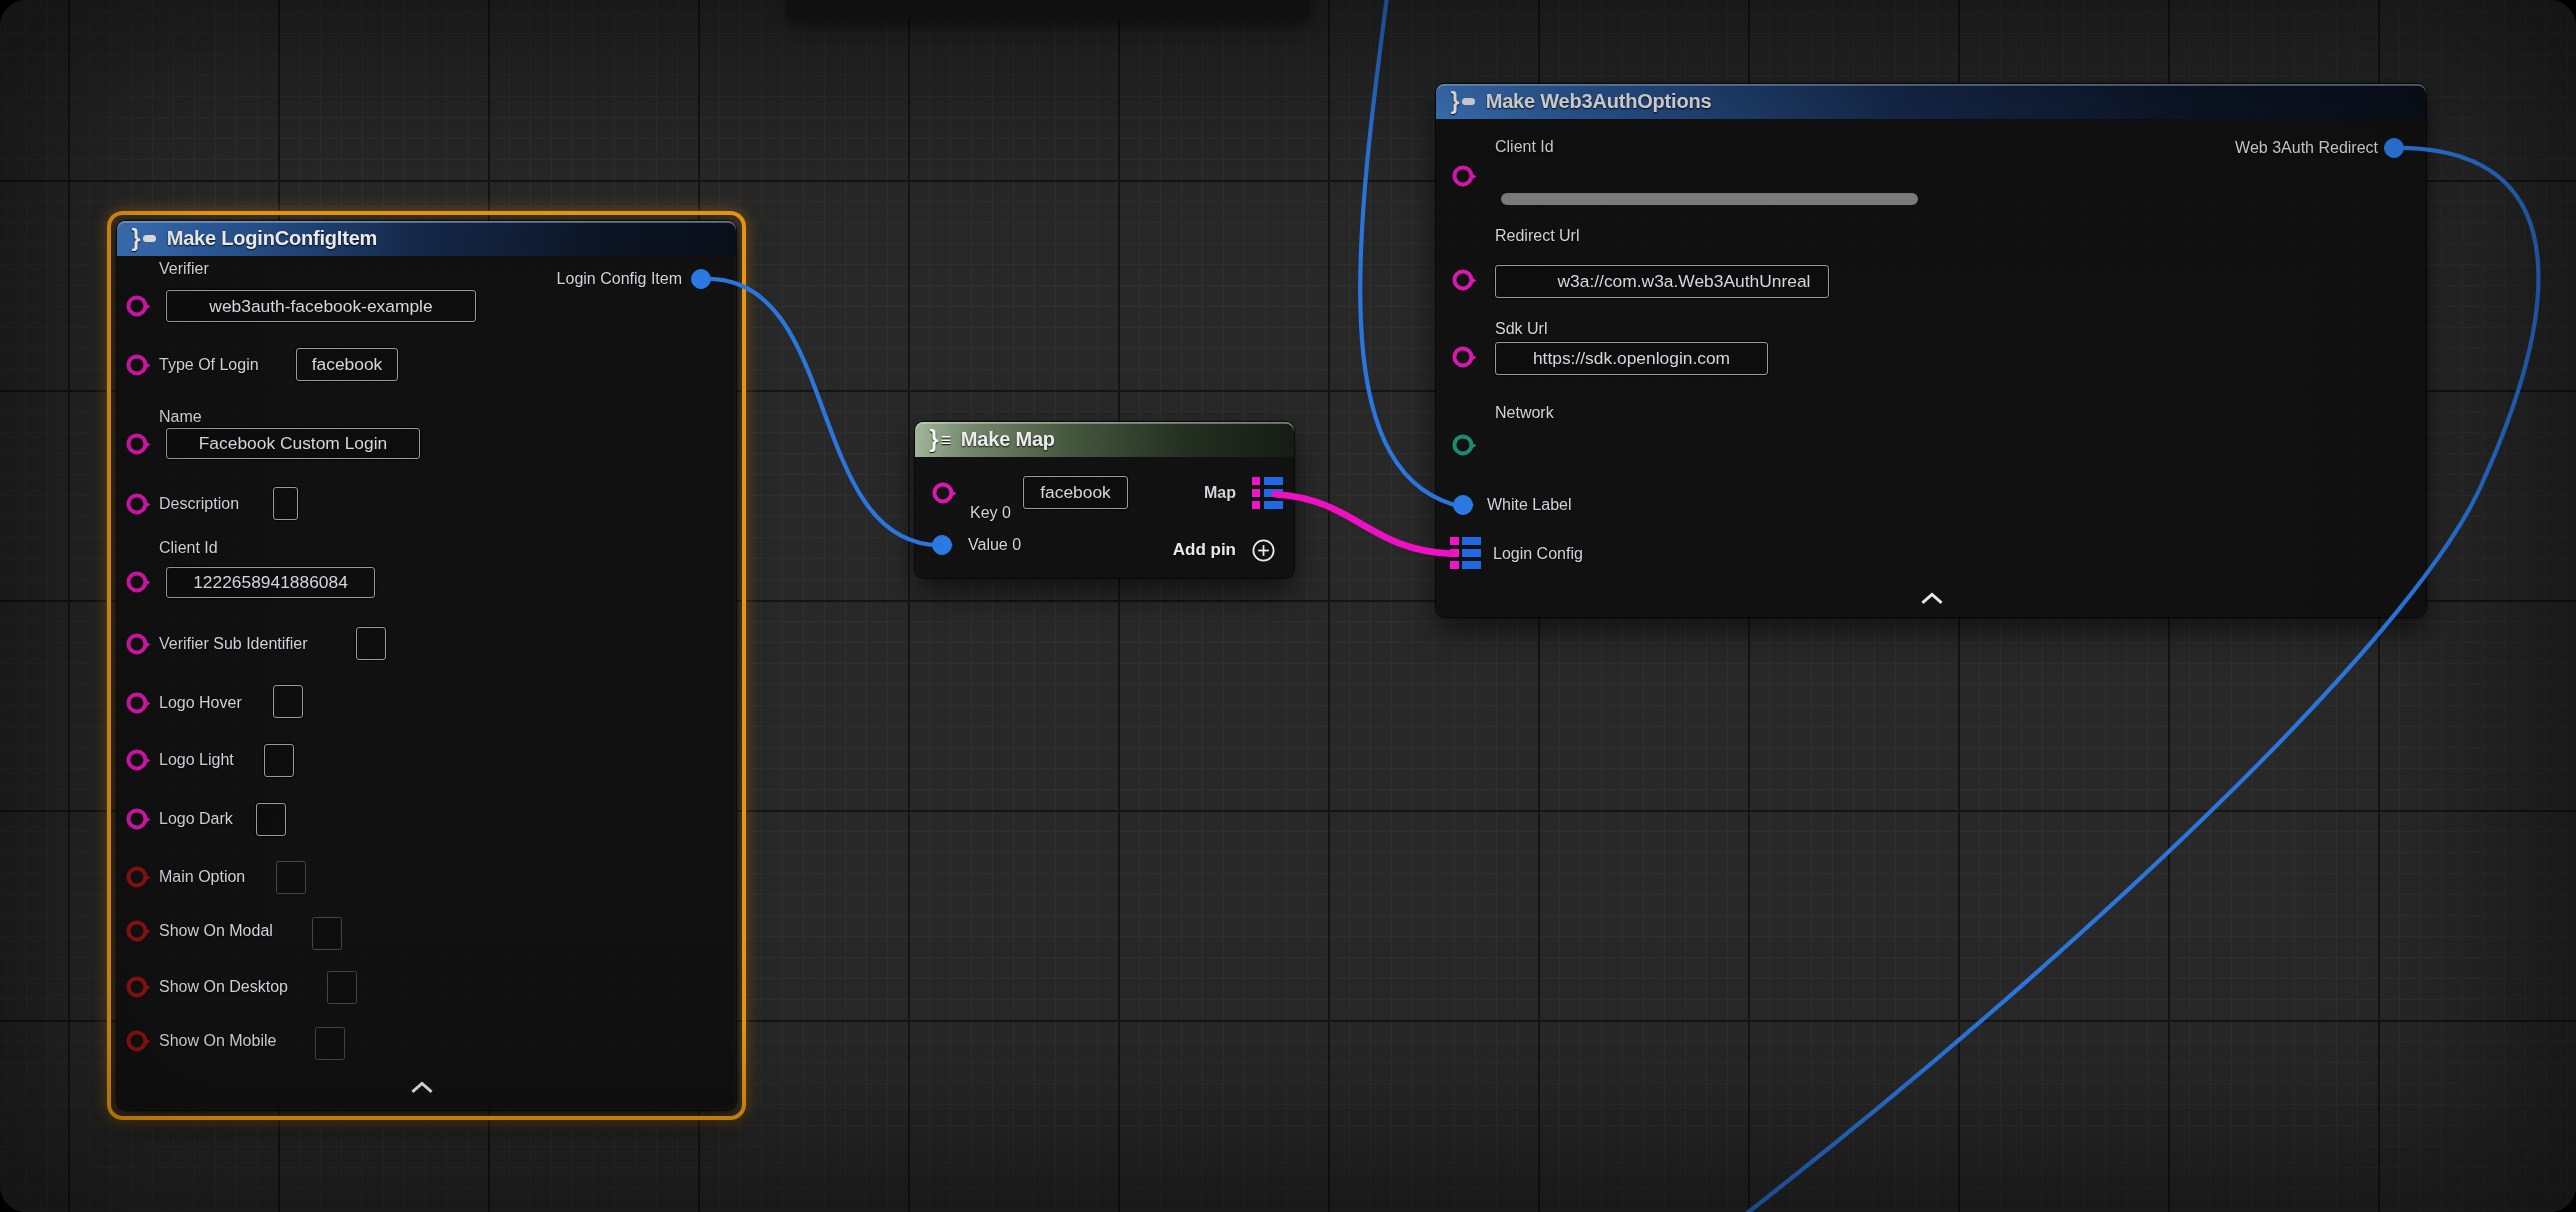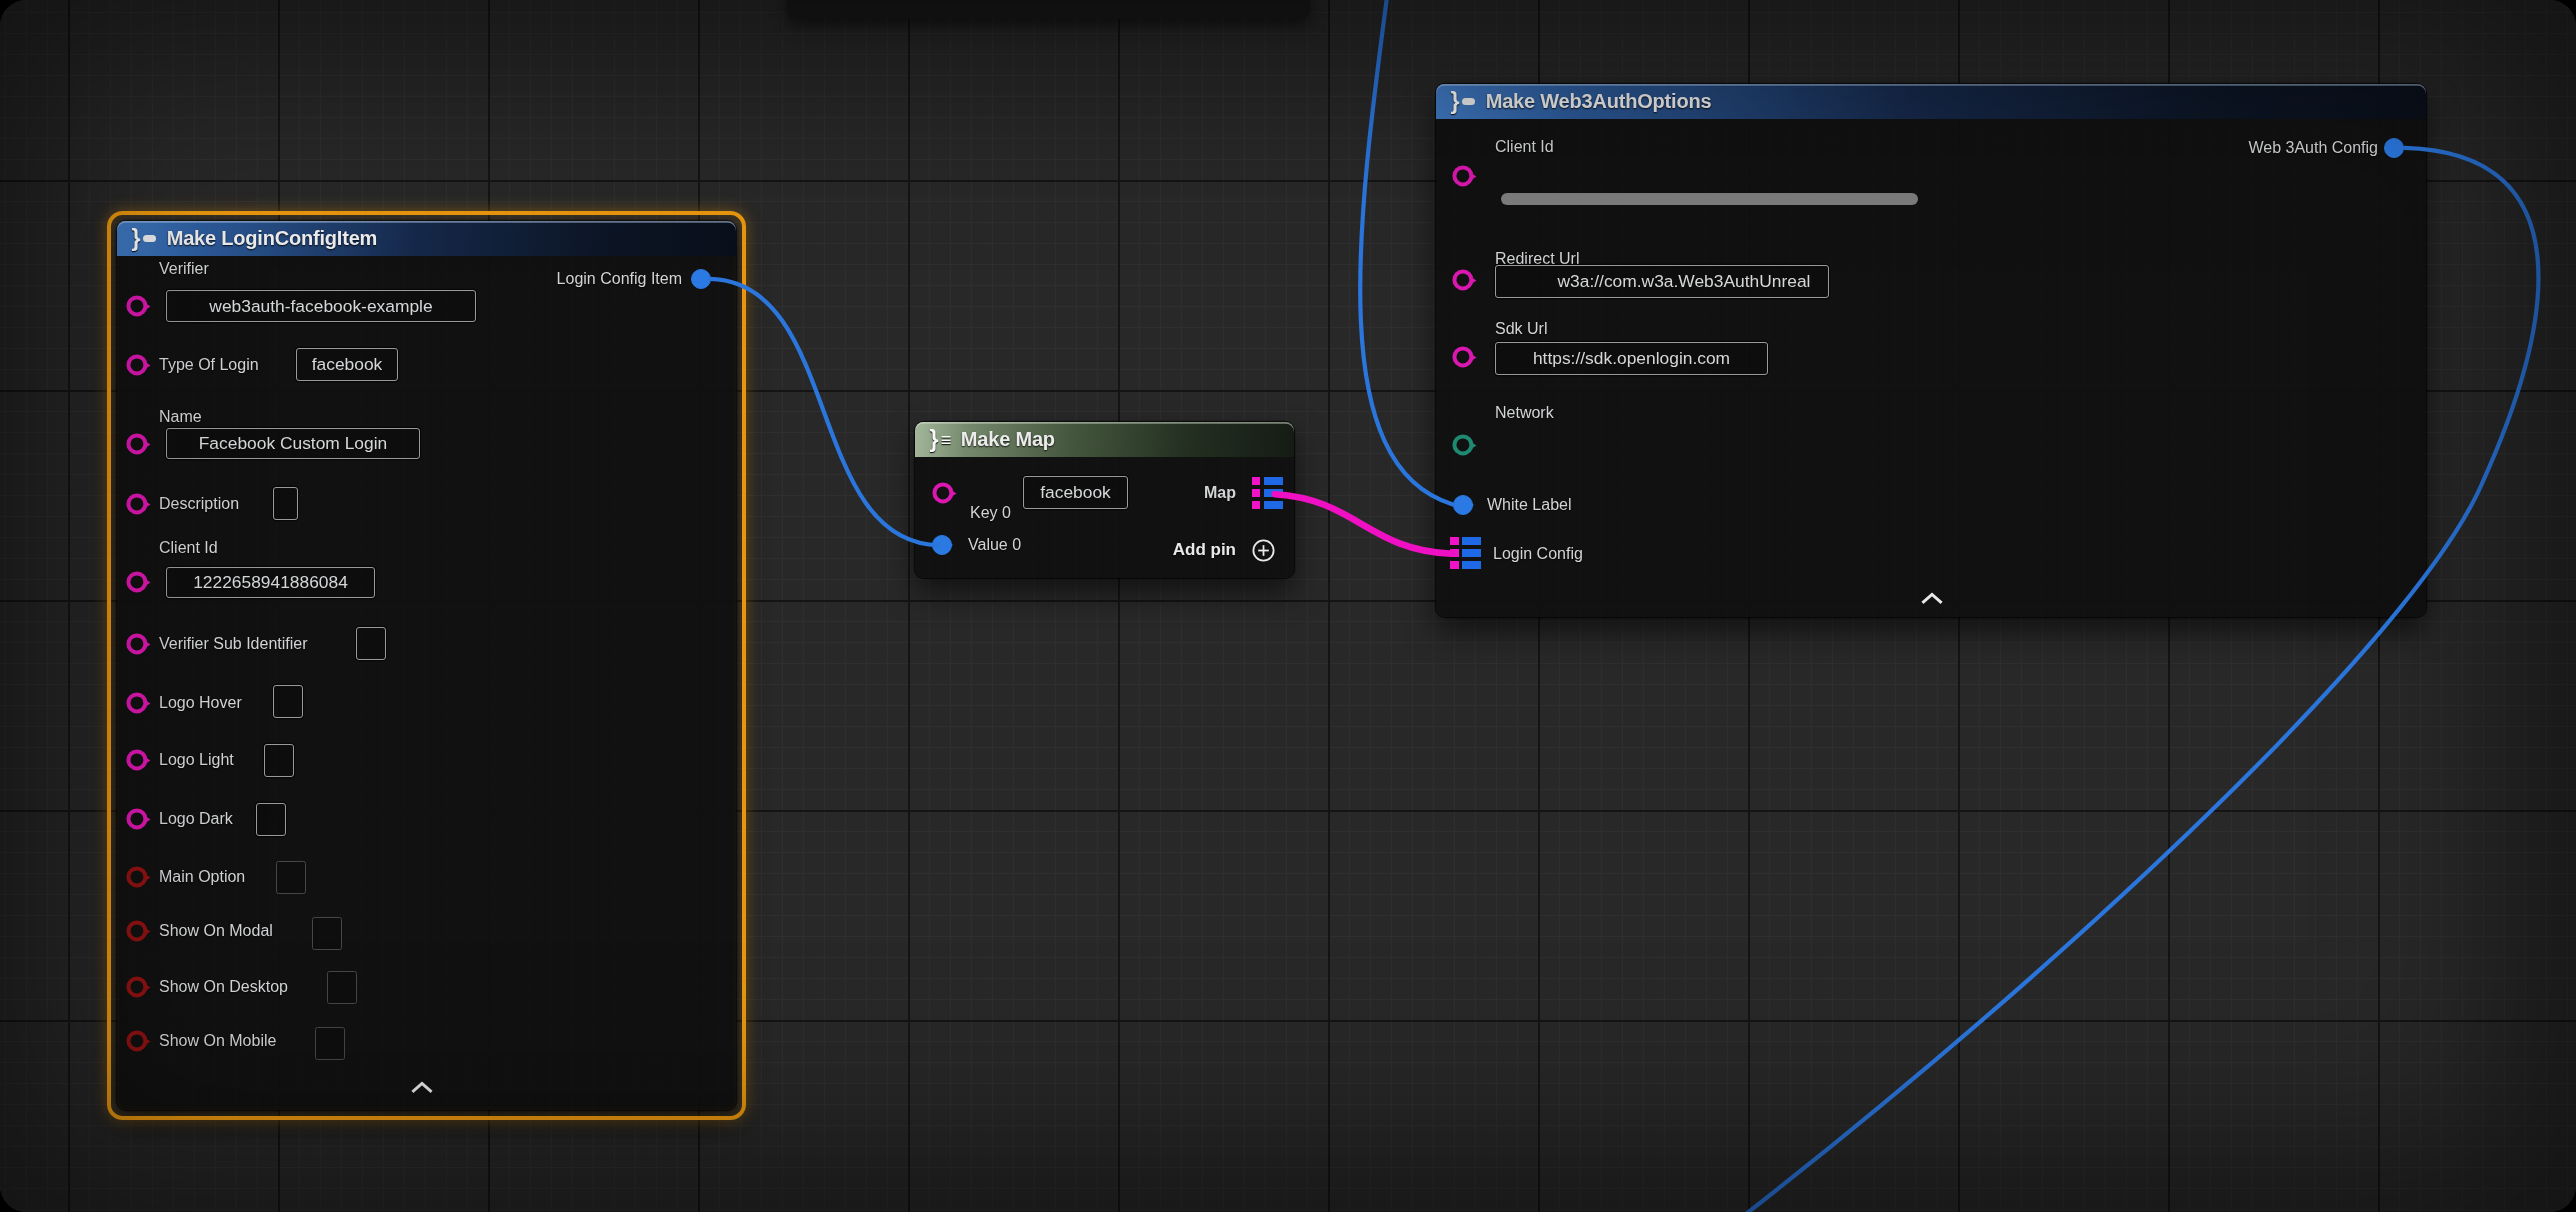--- a/index.html
+++ b/index.html
@@ -175,28 +175,28 @@
       <line x1="12" y1="21" x2="30" y2="21" stroke="#e8e8e8" stroke-width="3"></line>
     </svg>
   </div>
 
   <div class="node" style="left:1436px;top:84px;width:990px;height:533px;">
     <div class="header blue">
       <span class="hglyph">}<span class="hpill"></span></span>
       <span class="title">Make Web3AuthOptions</span>
     </div>
 
-    <span class="lbl r" style="right:48px;top:64px;">Web 3Auth Config</span>
+    <span class="lbl r" style="right:48px;top:64px;">Web 3Auth Redirect</span>
     <span class="pin blue filled" style="left:958px;top:64px;"></span>
 
     <span class="lbl" style="left:59px;top:63px;">Client Id</span>
     <span class="pin pink" style="left:26.5px;top:92px;"></span>
     <div class="scrollpill" style="left:65px;top:109px;width:417px;height:12px;"></div>
 
-    <span class="lbl" style="left:59px;top:175px;text-align:center;">Redirect Url</span>
+    <span class="lbl" style="left:59px;top:152px;text-align:center;">Redirect Url</span>
     <span class="pin pink" style="left:26.5px;top:196px;"></span>
     <div class="field" style="left:59px;top:181px;width:334px;height:33px;padding-left:44px;">w3a://com.w3a.Web3AuthUnreal</div>
 
     <span class="lbl" style="left:59px;top:245px;">Sdk Url</span>
     <span class="pin pink" style="left:26.5px;top:273px;"></span>
     <div class="field" style="left:59px;top:258px;width:273px;height:33px;">https://sdk.openlogin.com</div>
 
     <span class="lbl" style="left:59px;top:329px;">Network</span>
     <span class="pin teal" style="left:26.5px;top:361px;"></span>
 

